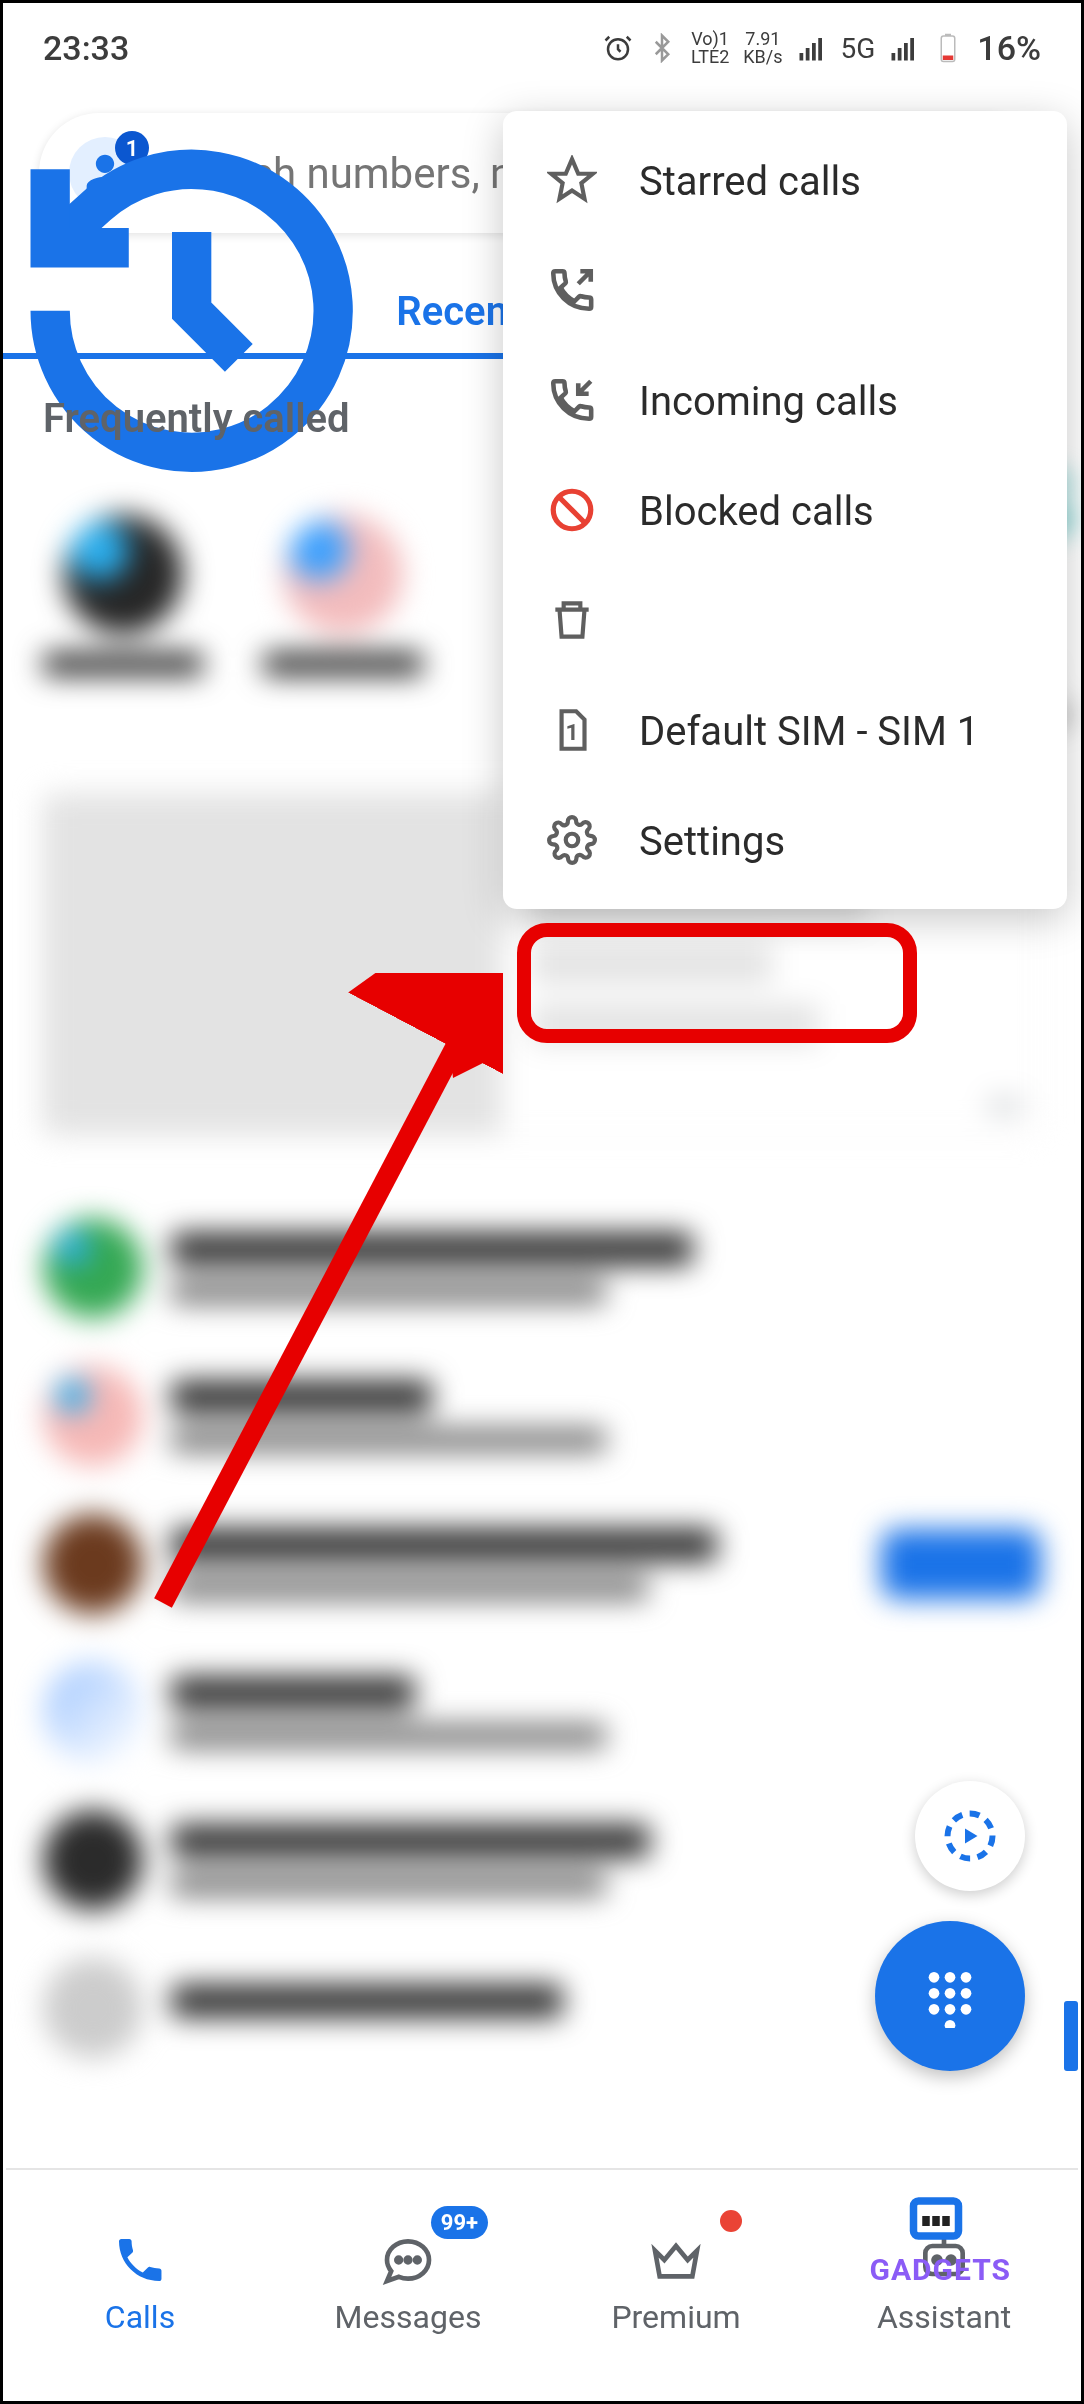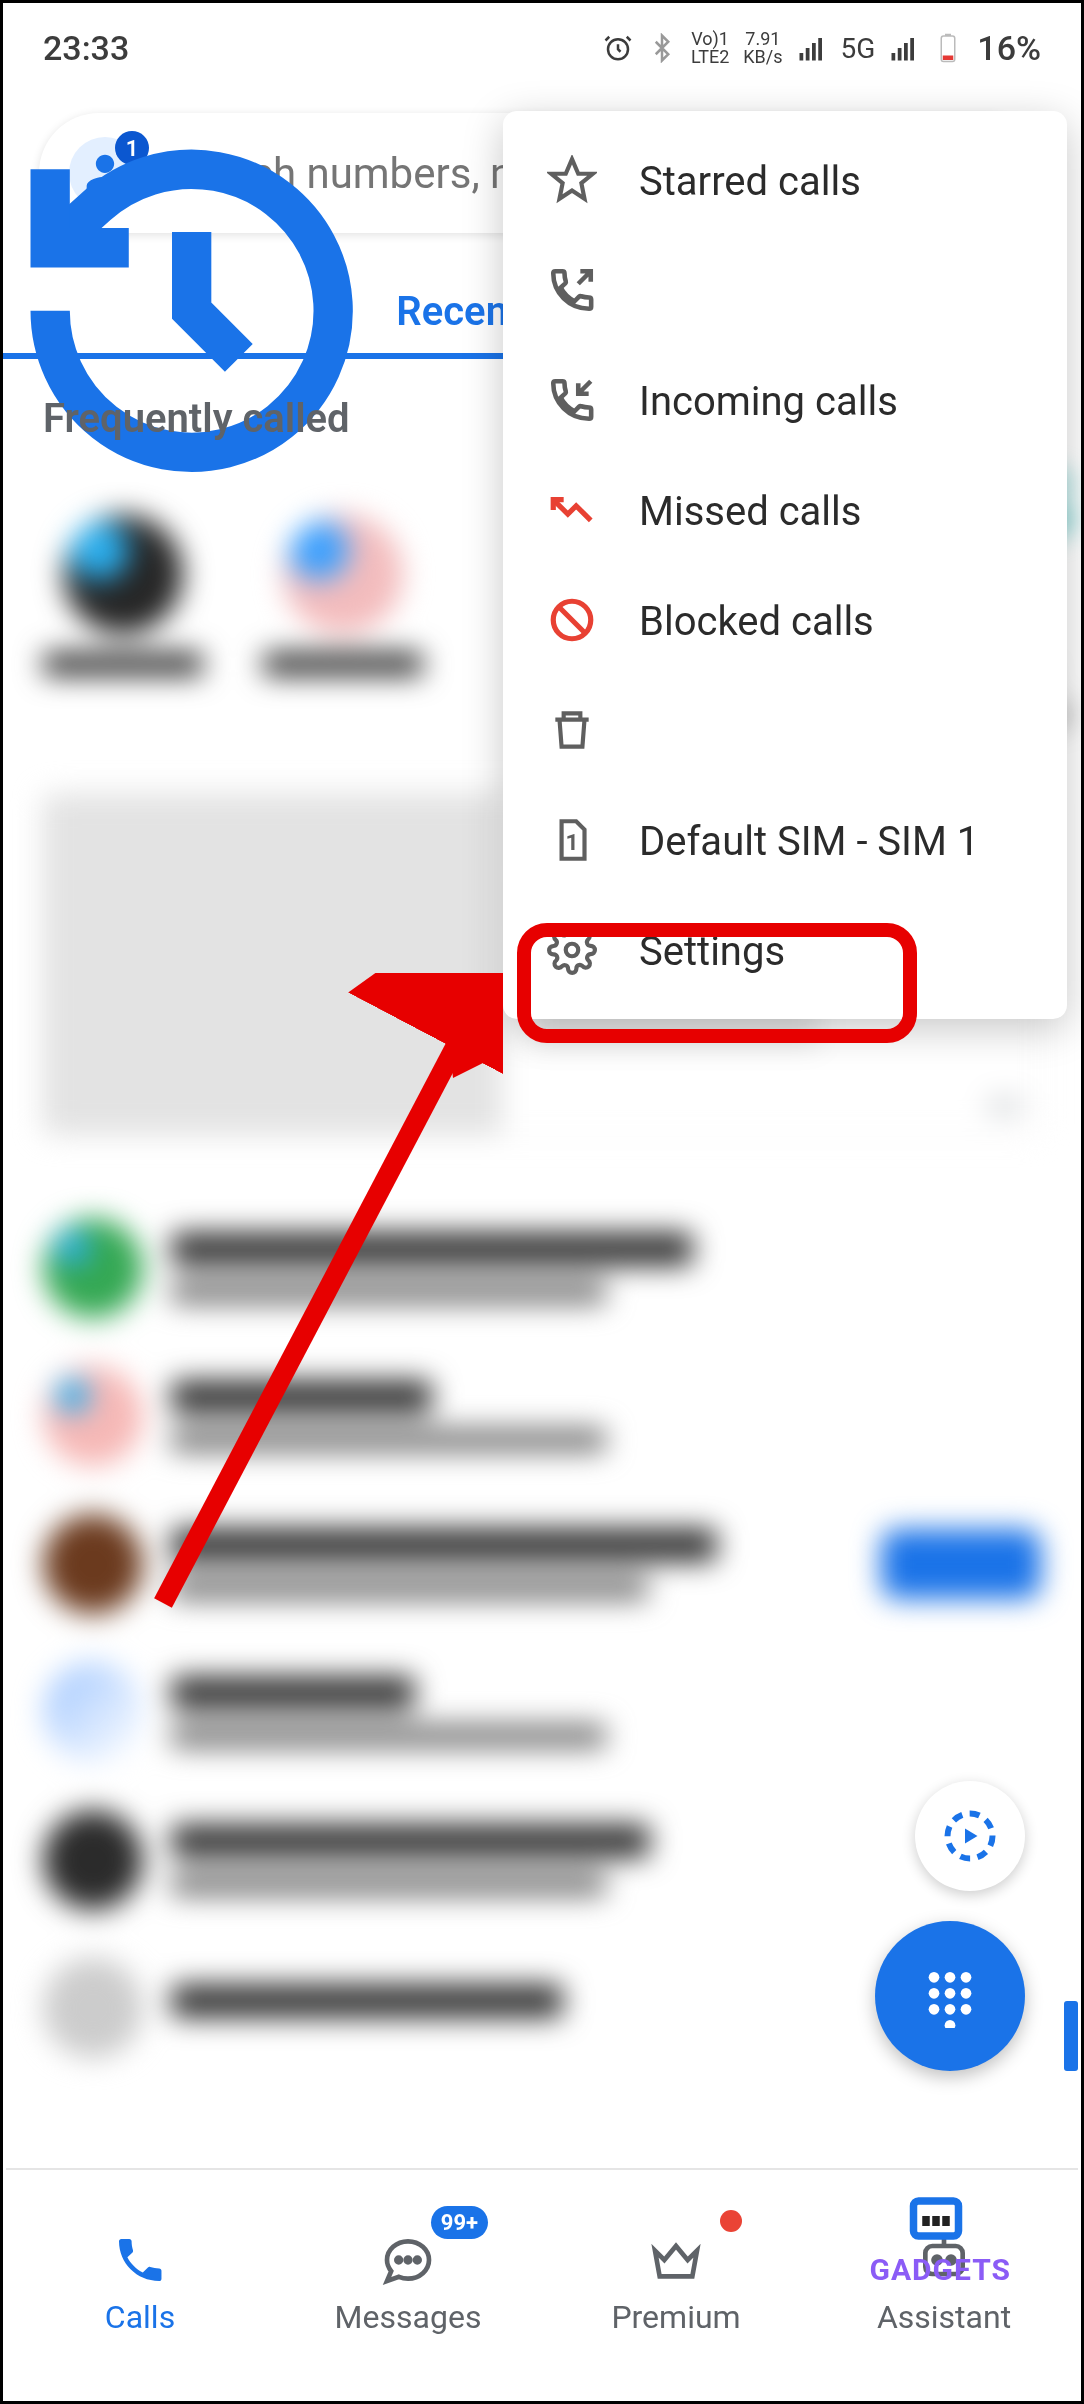--- a/index.html
+++ b/index.html
@@ -300,27 +300,20 @@
         <path d="M15 9l6-6M21 8V3h-5"></path>
       </svg>
   </div>
   <div class="menu-item">
     <svg viewBox="0 0 24 24" fill="none" stroke="#5f5f5f" stroke-width="2.2">
         <path d="M6.6 10.8c1.4 2.8 3.8 5.1 6.6 6.6l2.2-2.2c.3-.3.7-.4 1-.2 1.2.4 2.5.6 3.8.6.6 0 1 .4 1 1V20c0 .6-.4 1-1 1C10.6 21 3 13.4 3 4c0-.6.4-1 1-1h3.4c.6 0 1 .4 1 1 0 1.3.2 2.6.6 3.8.1.3 0 .7-.2 1l-2.2 2z"></path>
         <path d="M21 3l-6 6M15 4v5h5"></path>
       </svg>
     <span>Incoming calls</span>
   </div>
-  <div class="menu-item missed">
-    <svg viewBox="0 0 24 24" fill="none" stroke="#e84133" stroke-width="2.5">
-        <path d="M3 7l7 7 4-4 7 7"></path>
-        <path d="M3 12V7h5"></path>
-      </svg>
-    <span>Missed calls</span>
-  </div>
   <div class="menu-item blocked">
     <svg viewBox="0 0 24 24" fill="none" stroke="#e84133" stroke-width="2.5">
         <circle cx="12" cy="12" r="9"></circle>
         <path d="M6 6l12 12"></path>
       </svg>
     <span>Blocked calls</span>
   </div>
   <div class="menu-item">
     <svg viewBox="0 0 24 24" fill="none" stroke="#5f5f5f" stroke-width="2">
         <path d="M4 7h16M8 7V4h8v3M6 7l1 13h10l1-13"></path>

